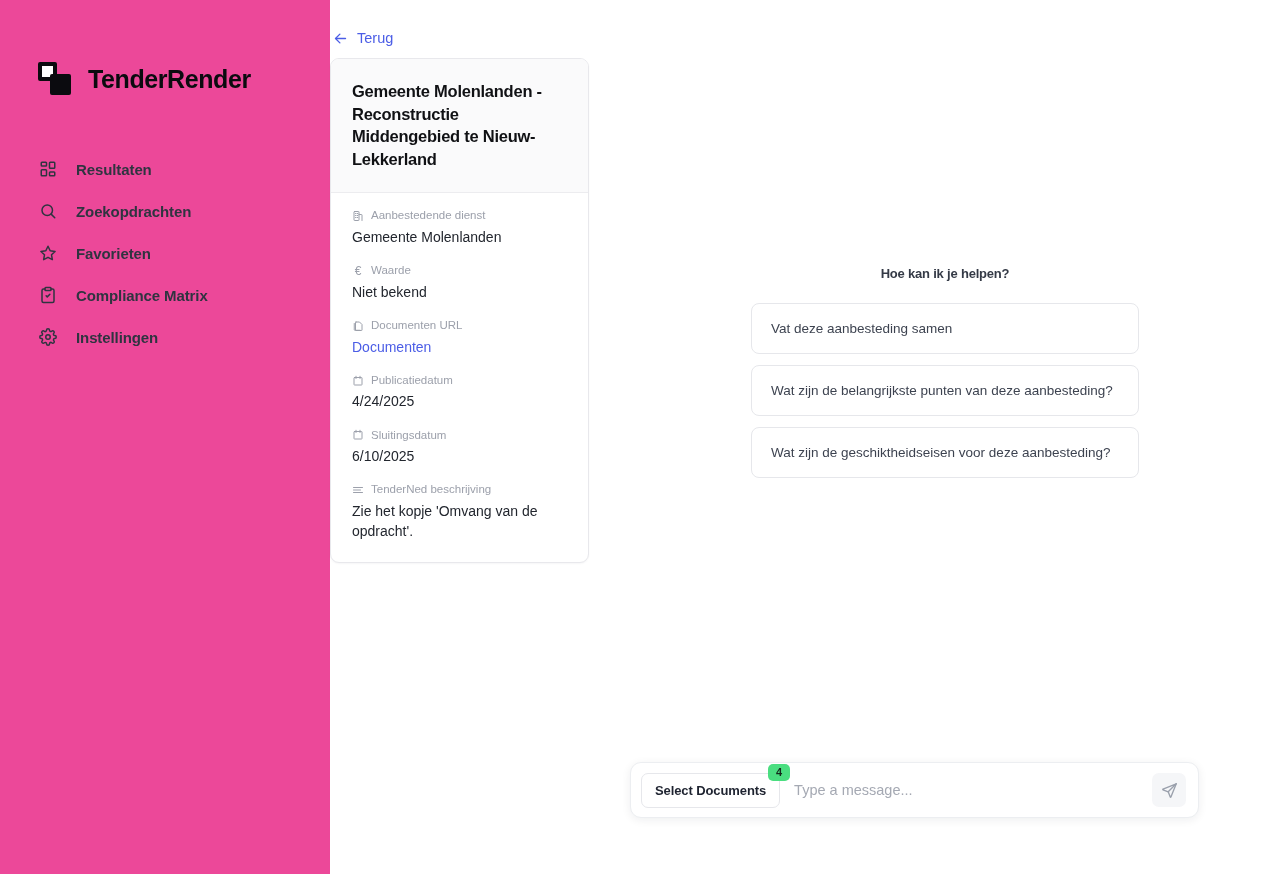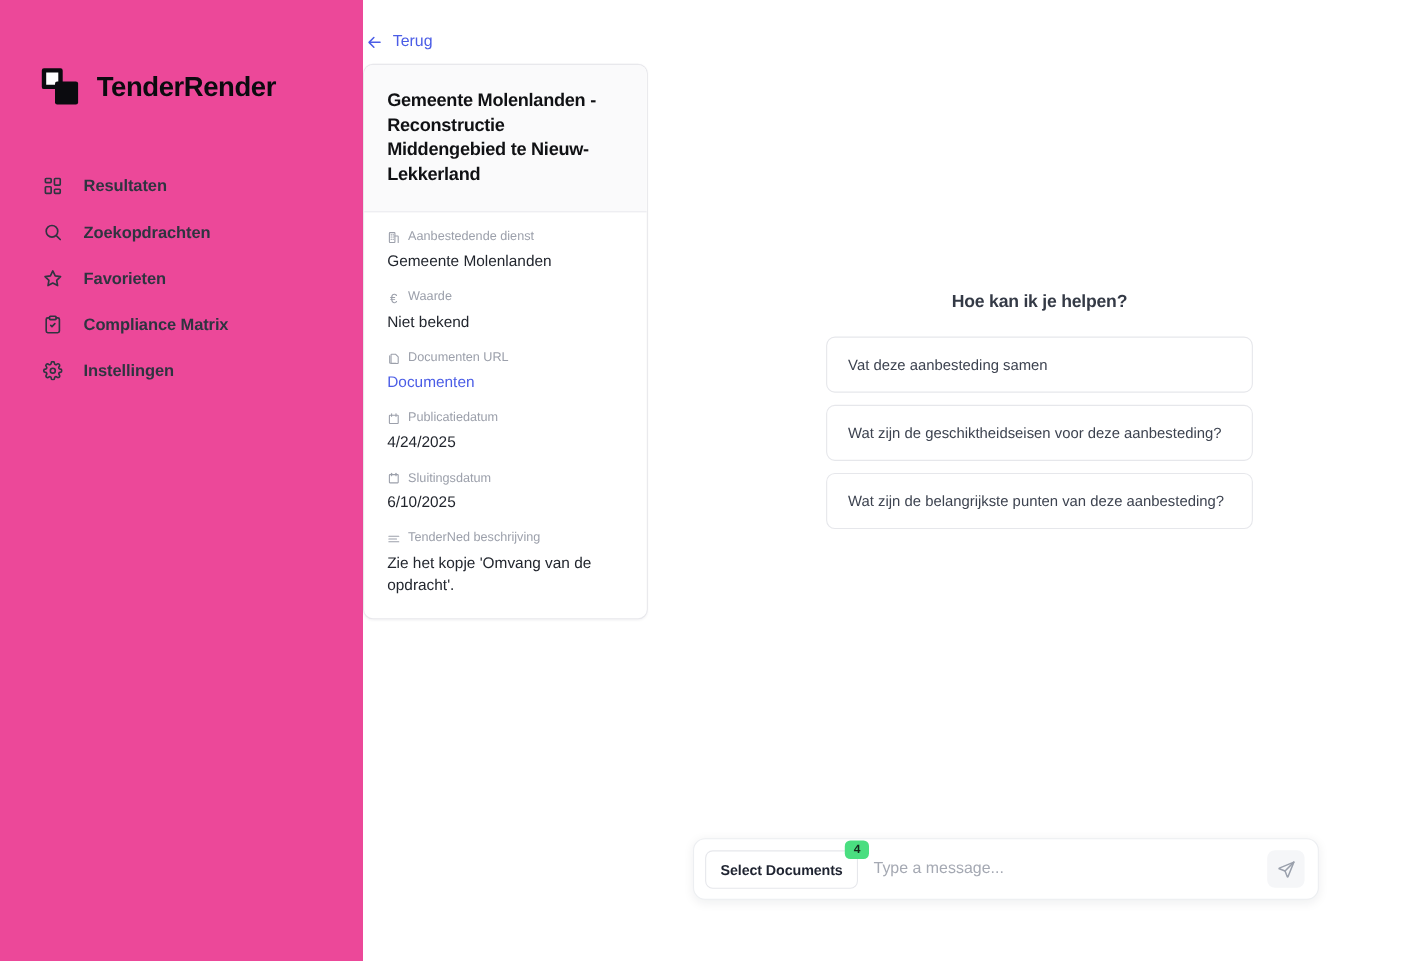--- a/index.html
+++ b/index.html
@@ -178,21 +178,21 @@
   .chat-welcome {
     position: absolute;
     left: 0; right: 0;
     top: 266px;
     display: flex;
     flex-direction: column;
     align-items: center;
   }
 
   .chat-heading {
-    font-size: 16px;
+    font-size: 13px;
     font-weight: 700;
     color: #343a46;
     letter-spacing: -0.2px;
     margin-bottom: 22px;
   }
 
   .suggestions {
     width: 388px;
     display: flex;
     flex-direction: column;
@@ -474,22 +474,22 @@
     </div>
   </section>
 
   <main class="chat">
 
     <div class="chat-welcome">
       <div class="chat-heading">Hoe kan ik je helpen?</div>
 
       <div class="suggestions">
         <div class="suggestion">Vat deze aanbesteding samen</div>
+        <div class="suggestion">Wat zijn de belangrijkste punten van deze aanbesteding?</div>
         <div class="suggestion">Wat zijn de geschiktheidseisen voor deze aanbesteding?</div>
-        <div class="suggestion">Wat zijn de belangrijkste punten van deze aanbesteding?</div>
       </div>
     </div>
 
   </main>
 
   <div class="composer-wrap">
 
     <div class="select-docs-holder">
       <button class="select-docs-btn">Select Documents</button>
       <span class="doc-badge">4</span>

